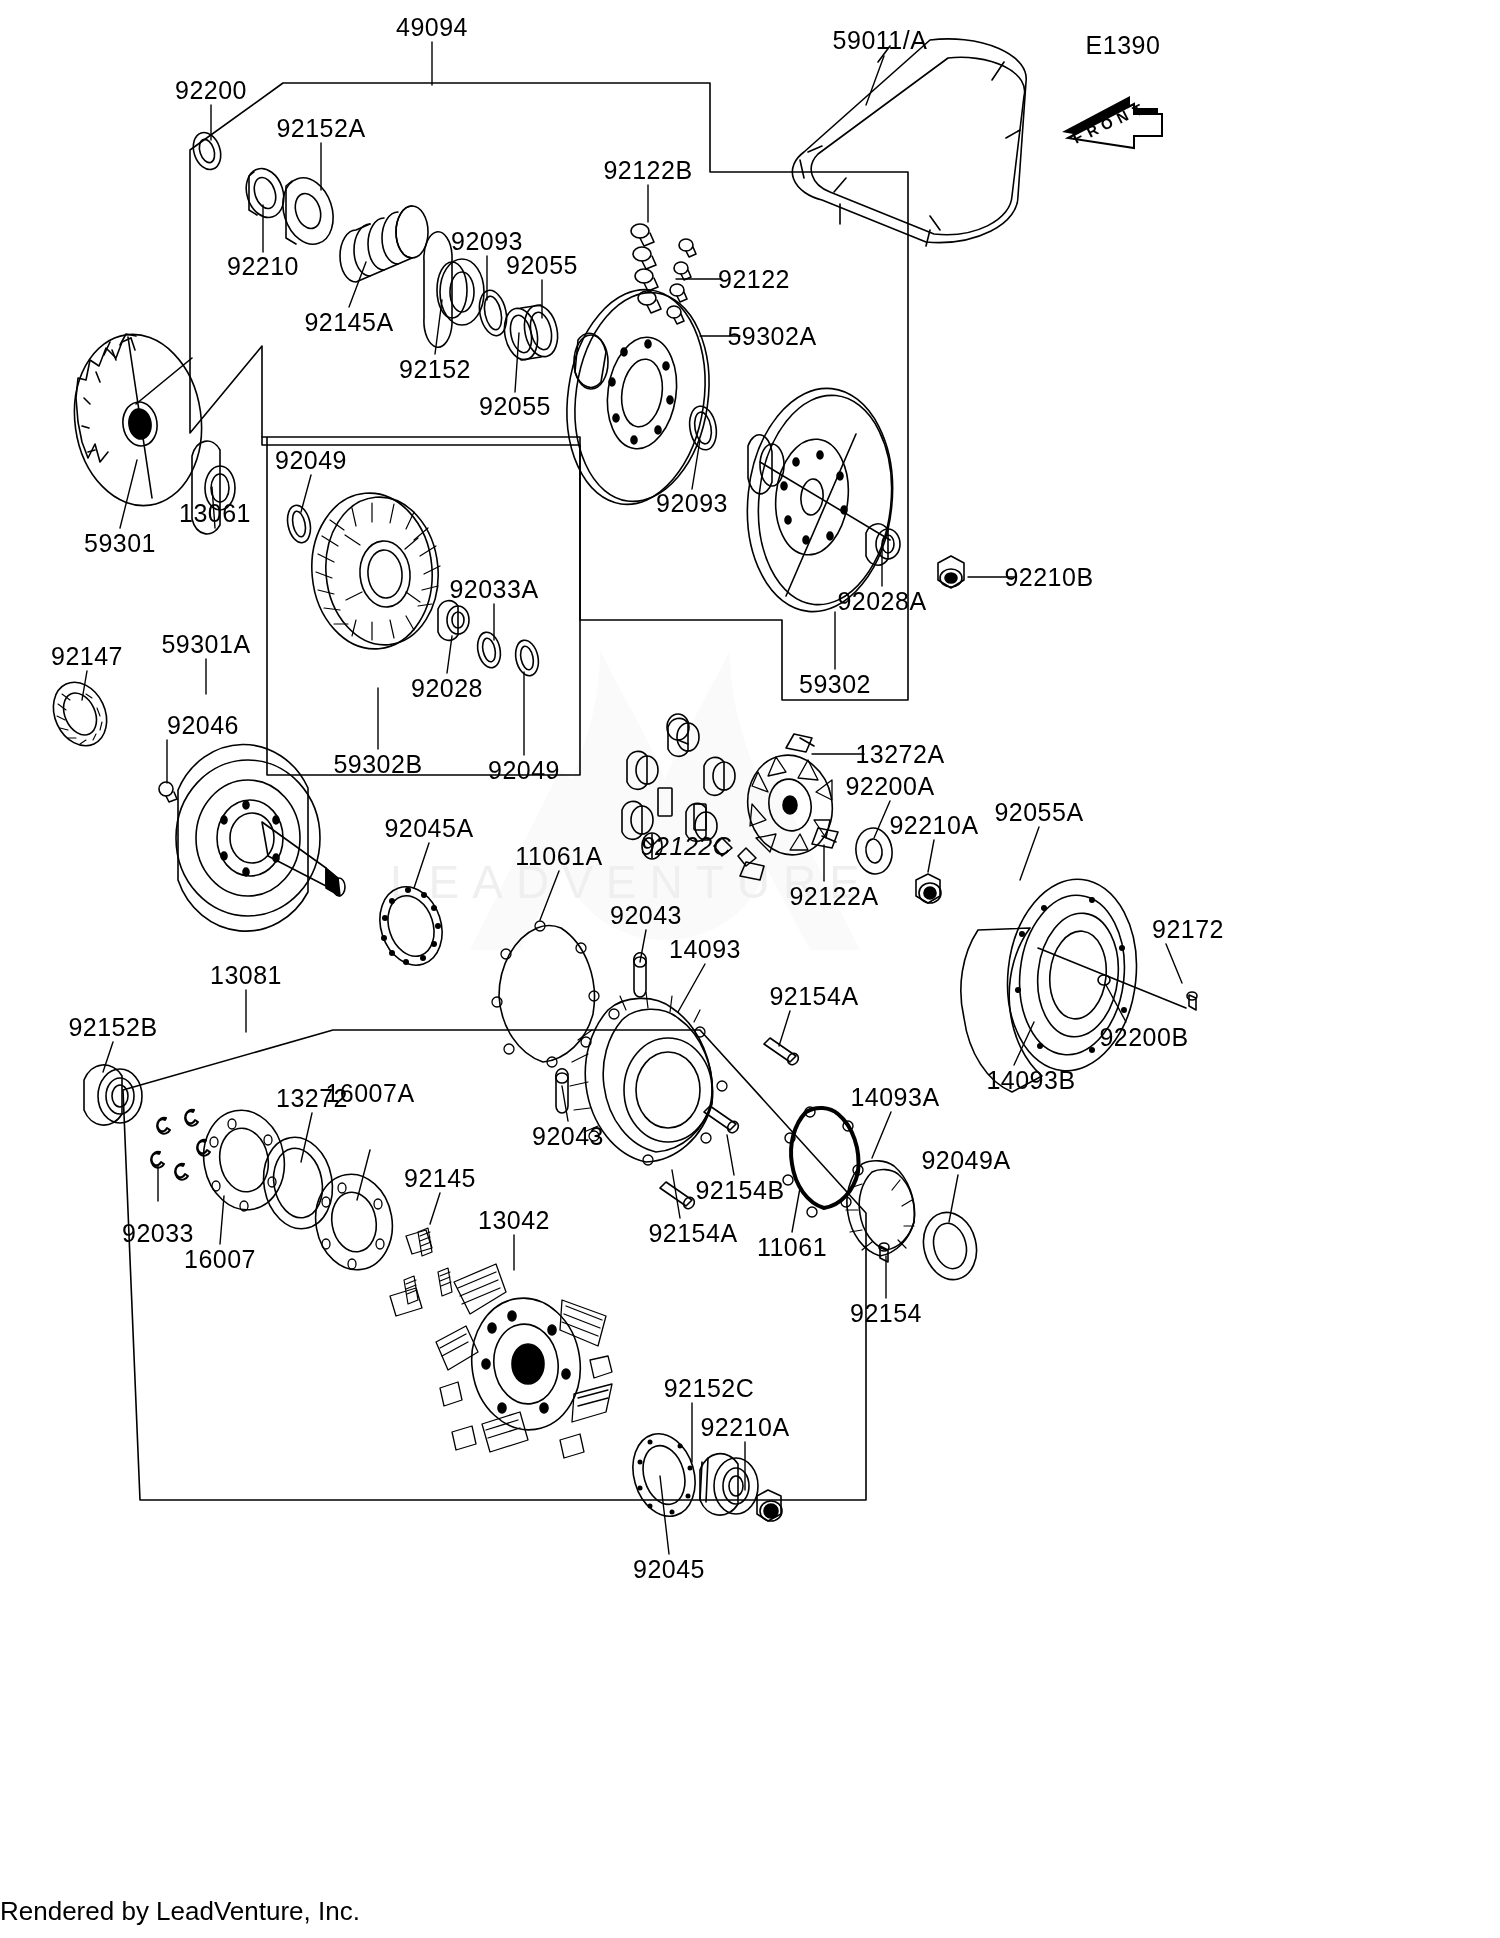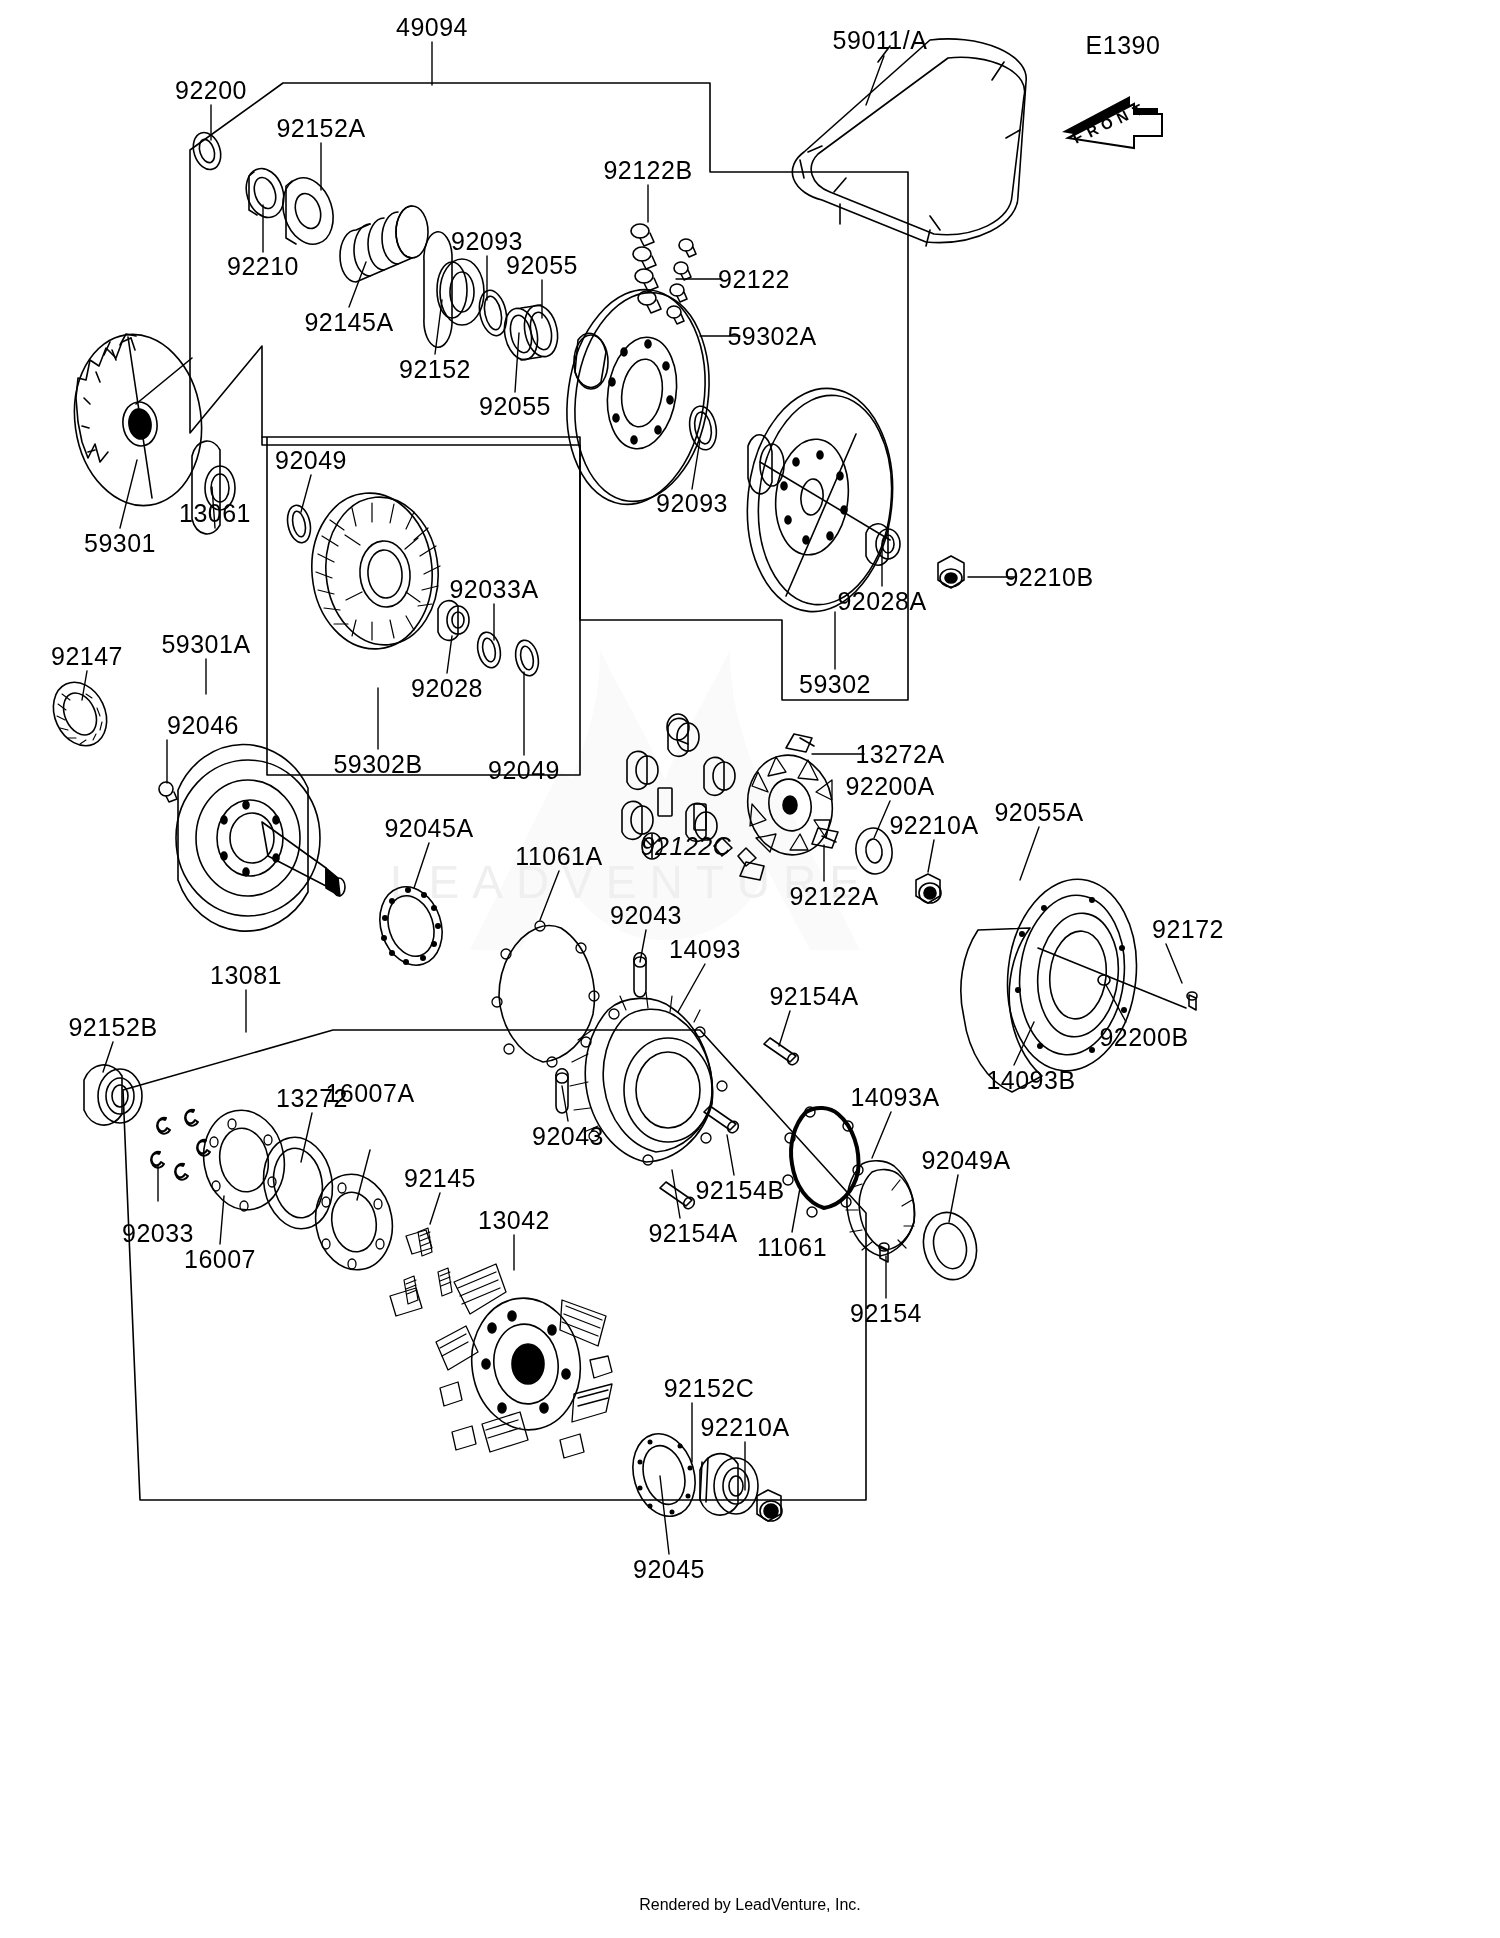--- a/index.html
+++ b/index.html
@@ -27,22 +27,21 @@
   .svg-layer{
     position:absolute;left:0;top:0;width:1500px;height:1938px;
     pointer-events:none;
   }
   
   #footer{
     position:absolute;
     left:0;
     top:1896px;
     width:1500px;
-    text-align:center;
-    font-size:16px;
+    font-size:26px;
     color:#000;
     font-family:"Liberation Sans",sans-serif;
   }
   
   #front-badge{
     position:absolute;
     left:1058px;top:86px;
     width:116px;height:90px;
   }
   

